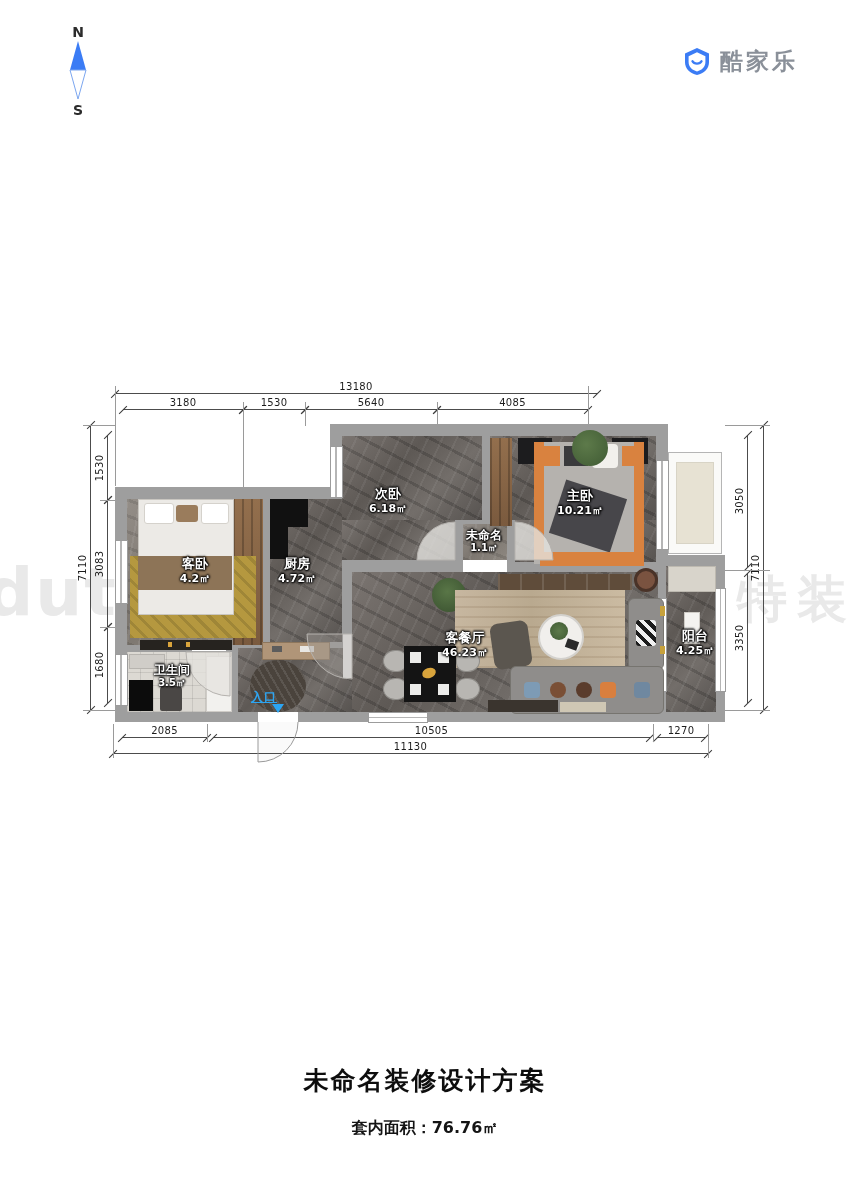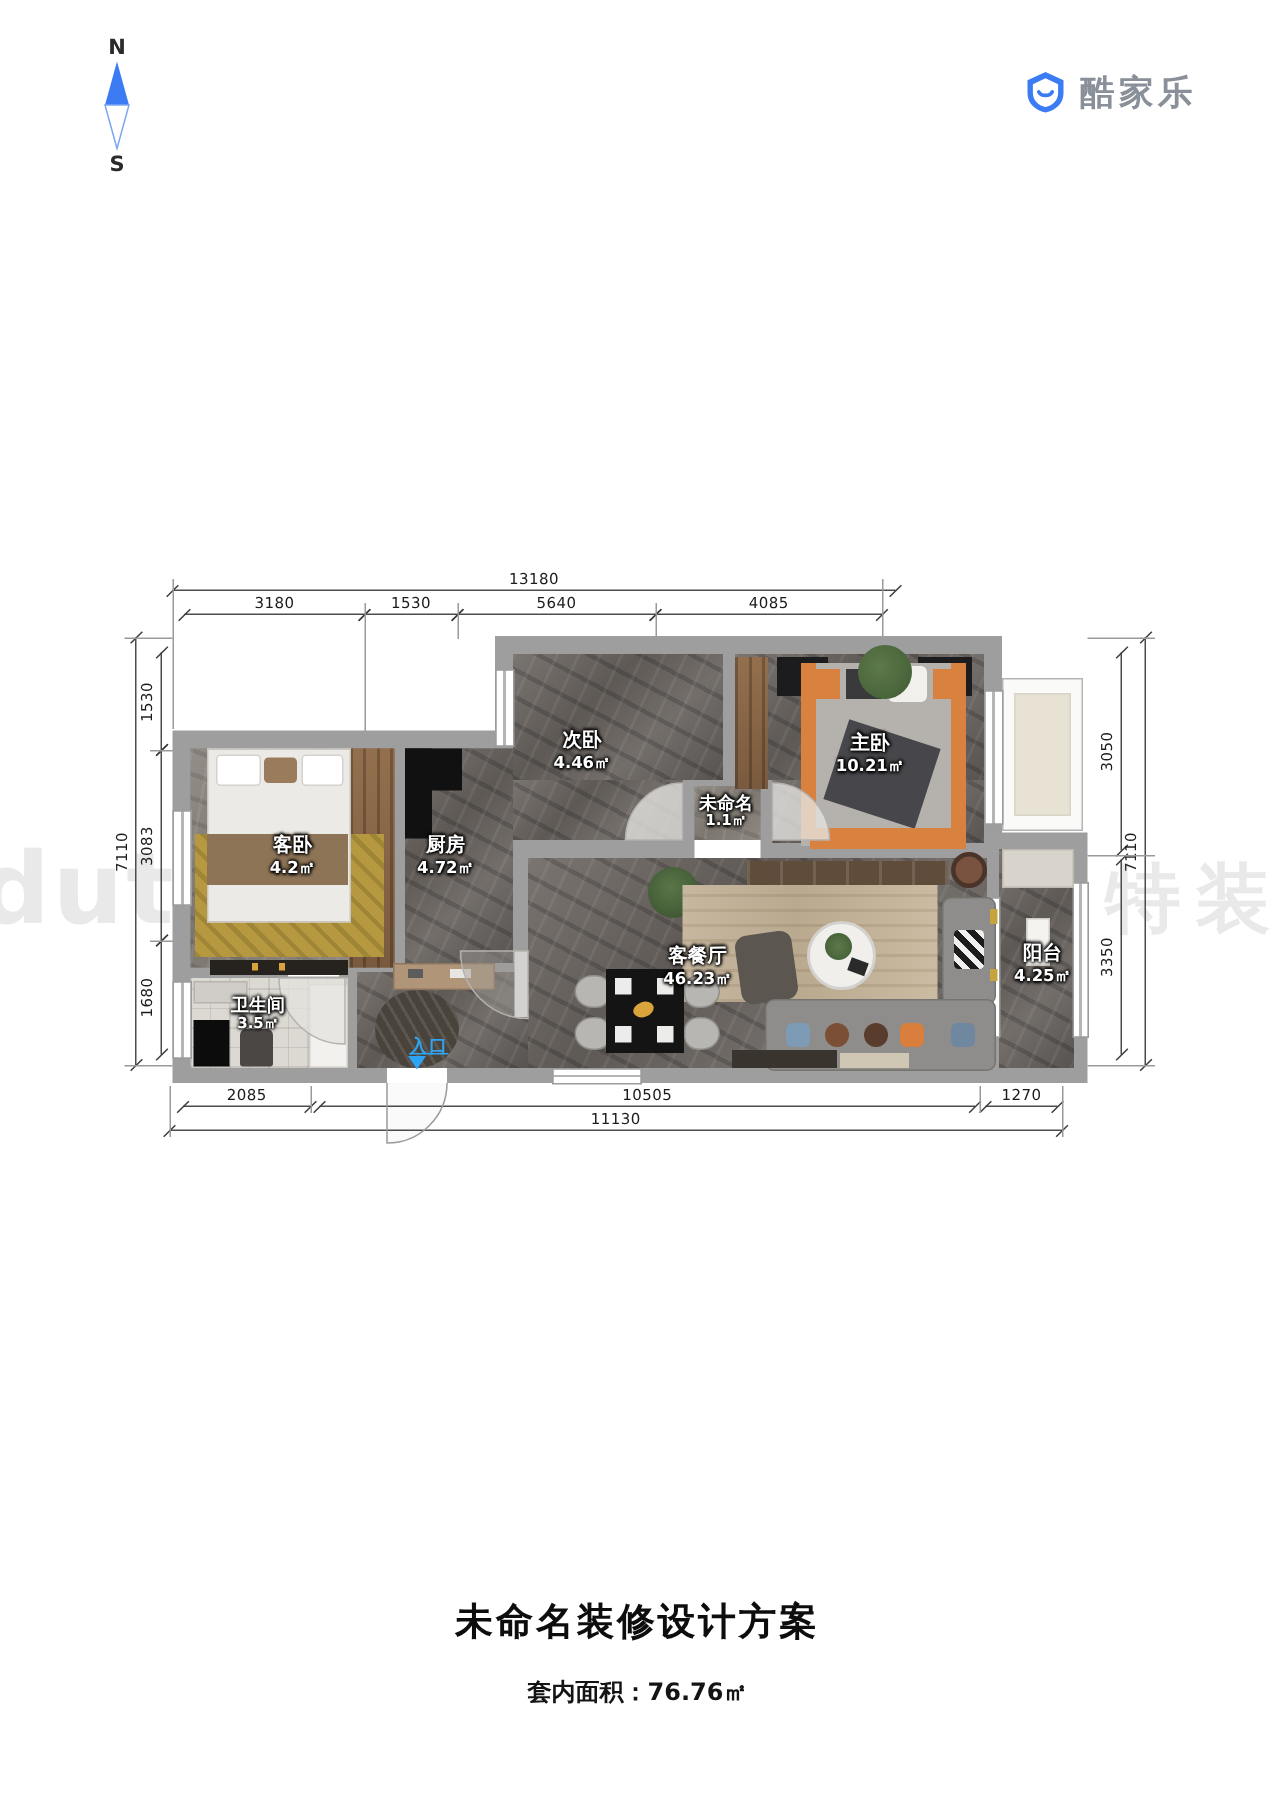--- a/index.html
+++ b/index.html
@@ -53,21 +53,21 @@
   #compass{position:absolute;left:60px;top:24px;width:36px;height:100px;z-index:3;text-align:center;}
   #compass .dir{font-size:14px;font-weight:700;color:#2b2b2b;}
   #logo{position:absolute;left:682px;top:46px;z-index:3;display:flex;align-items:flex-start;}
   #logo .brand{font-size:23px;color:#8a9099;font-weight:600;letter-spacing:3px;margin-left:8px;}
   
   #title{position:absolute;left:0;width:850px;top:1064px;text-align:center;z-index:3;
          font-size:25px;font-weight:700;color:#0d0d0d;letter-spacing:2px;}
   #subtitle{position:absolute;left:0;width:850px;top:1118px;text-align:center;z-index:3;
          font-size:16px;font-weight:600;color:#141414;}
   
-  #entrance-label{position:absolute;left:286px;top:689px;transform:translateX(-50%);z-index:7;
+  #entrance-label{position:absolute;left:264px;top:689px;transform:translateX(-50%);z-index:7;
       color:#2da5f2;font-size:12px;font-weight:700;letter-spacing:1px;text-decoration:underline;}
   #entrance-arrow{position:absolute;left:272px;top:704px;width:0;height:0;z-index:7;
       border-left:6px solid transparent;border-right:6px solid transparent;border-top:9px solid #2da5f2;}
 </style>
 </head>
 <body>
 
 <div class="wm" style="left:-14px;top:554px;font-size:66px;letter-spacing:2px;">dute</div>
 <div class="wm" style="left:737px;top:566px;font-size:50px;letter-spacing:10px;">特装饰</div>
 
@@ -300,21 +300,21 @@
   <svg class="abs" style="left:0;top:0;width:850px;height:1202px;pointer-events:none;">
     <path d="M455,522 A38,38 0 0 0 417,560 L455,560 Z" fill="rgba(228,226,222,.8)" stroke="#b5b2ae" stroke-width="1"></path>
     <path d="M515,522 A38,38 0 0 1 553,560 L515,560 Z" fill="rgba(228,226,222,.8)" stroke="#b5b2ae" stroke-width="1"></path>
     <path d="M186,652 A44,44 0 0 0 230,696 L230,652 Z" fill="rgba(228,226,222,.75)" stroke="#b5b2ae" stroke-width="1"></path>
     <path d="M307,634 A45,45 0 0 0 352,679 L352,634 Z" fill="rgba(160,156,150,.45)" stroke="#b5b2ae" stroke-width="1"></path>
     <path d="M298,722 A40,40 0 0 1 258,762 L258,722" fill="rgba(0,0,0,0.02)" stroke="#9a9a9a" stroke-width="1"></path>
   </svg>
 
   <div class="rlabel" style="left:388px;top:486px;">
     <span class="nm">次卧</span>
-      <span class="ar">4.46㎡</span>
+      <span class="ar">6.18㎡</span>
     </div>
   <div class="rlabel" style="left:580px;top:488px;">
     <span class="nm">主卧</span>
       <span class="ar">10.21㎡</span>
     </div>
   <div class="rlabel sm" style="left:484px;top:528px;">
     <span class="nm">未命名</span>
       <span class="ar">1.1㎡</span>
     </div>
   <div class="rlabel" style="left:195px;top:556px;">

